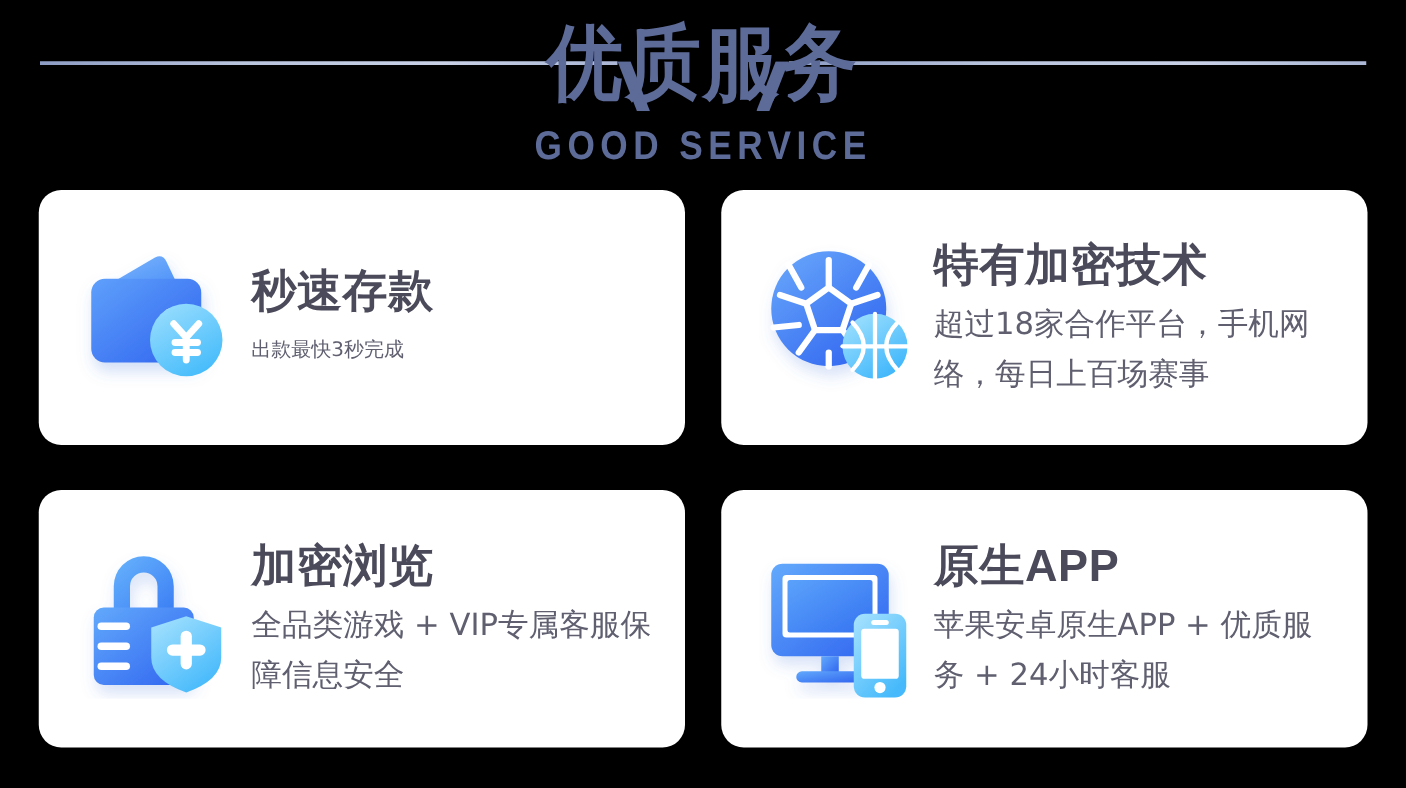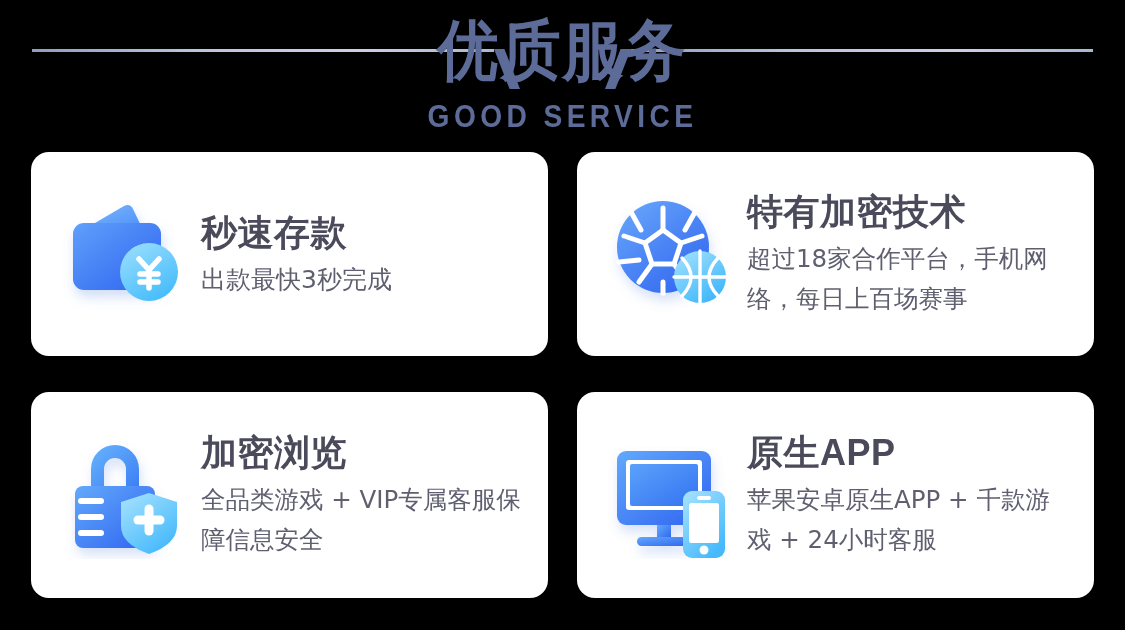--- a/index.html
+++ b/index.html
@@ -79,21 +79,21 @@
   .card-title {
     font-size:36px;
     font-weight:bold;
     color:#4b4a5b;
     line-height:46px;
     letter-spacing:0.5px;
     font-family:Liberation Sans, sans-serif;
     white-space:nowrap;
   }
   .card-desc {
-    font-size:25px;
+    font-size:16px;
     color:#5f5f70;
     line-height:39px;
     margin-top:4px;
     letter-spacing:0px;
     font-family:"DejaVu Sans","Liberation Sans",sans-serif;
   }
   .card-desc.two-line { font-size:24.5px; line-height:40px; }
 </style>
 </head>
 <body>
@@ -270,18 +270,18 @@
             <rect x="30" y="106" width="54" height="9" rx="4.5" fill="url(#g4a)"></rect>
           </g>
           <rect x="76" y="60" width="42" height="67" rx="9" fill="url(#g4c)"></rect>
           <rect x="82" y="72" width="30" height="40" rx="2.5" fill="#ffffff"></rect>
           <rect x="90" y="65" width="14" height="4" rx="2" fill="#ffffff"></rect>
           <circle cx="97" cy="119" r="4.5" fill="#ffffff"></circle>
         </svg>
       </div>
       <div class="text-wrap">
         <div class="card-title">原生APP</div>
-        <div class="card-desc two-line">苹果安卓原生APP + 千款游戏 + 24小时客服</div>
+        <div class="card-desc two-line">苹果安卓原生APP + 优质服务 + 24小时客服</div>
       </div>
     </div>
 
   </div>
 </div>
 
 </body></html>

